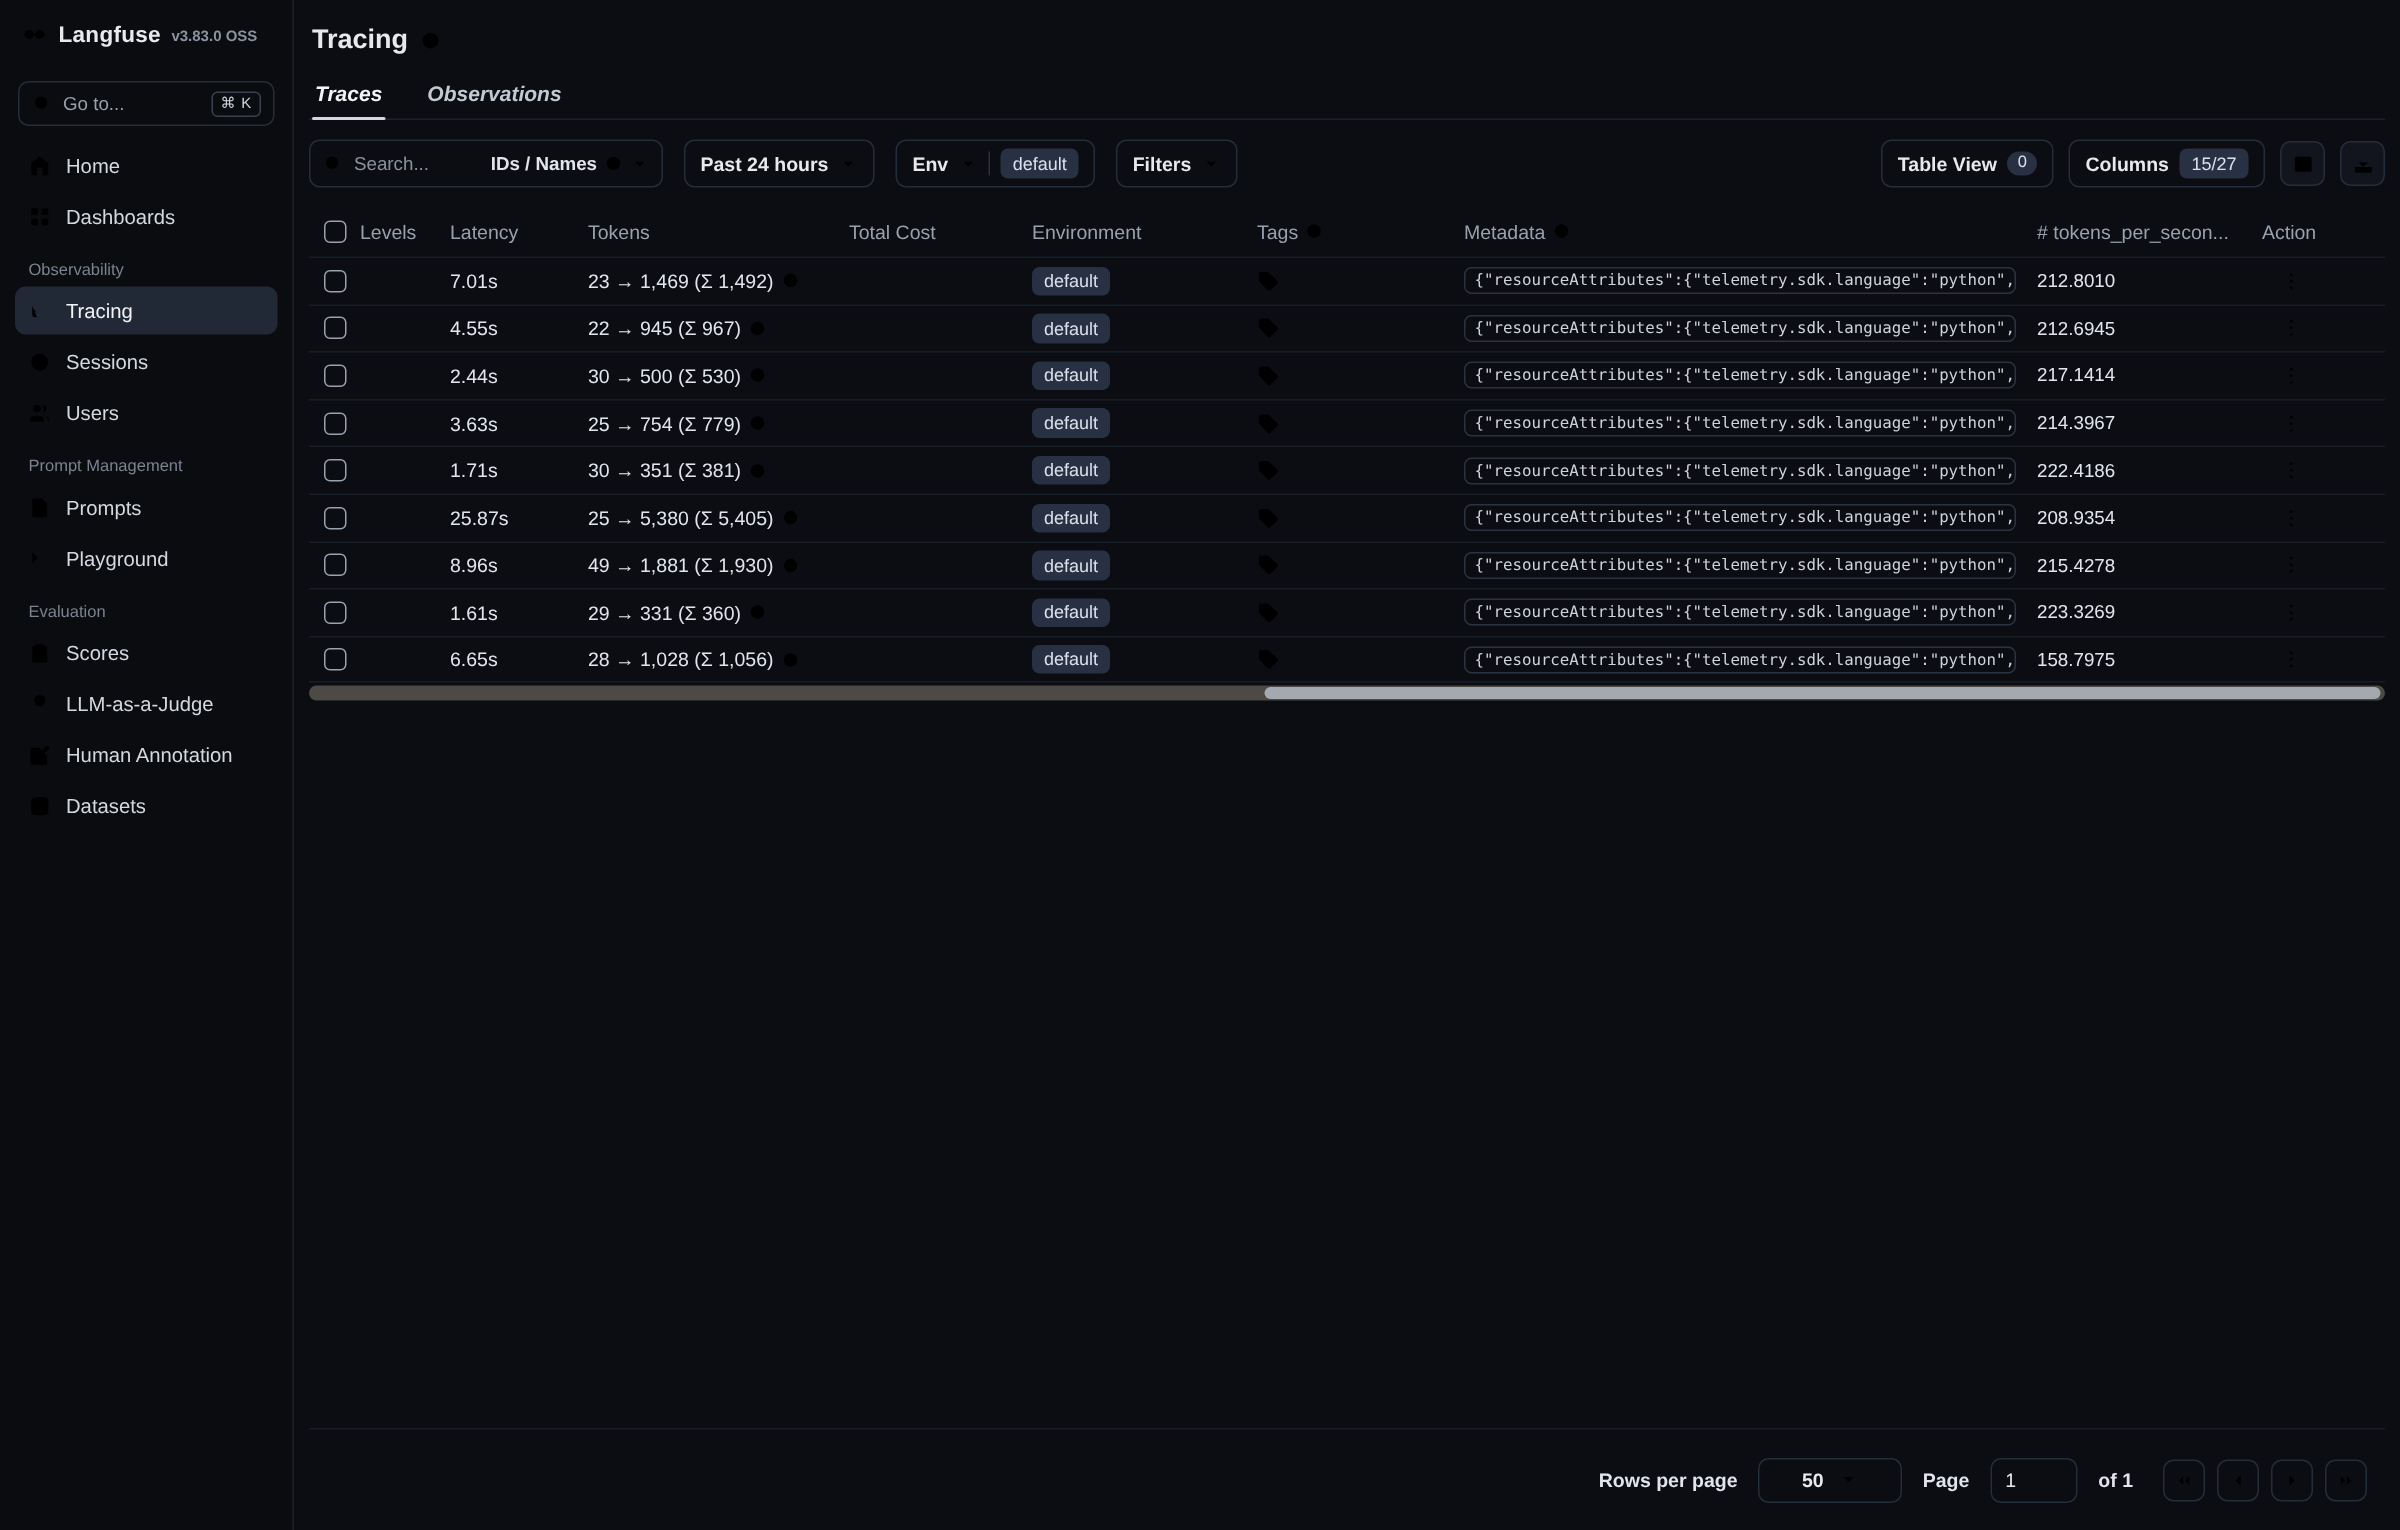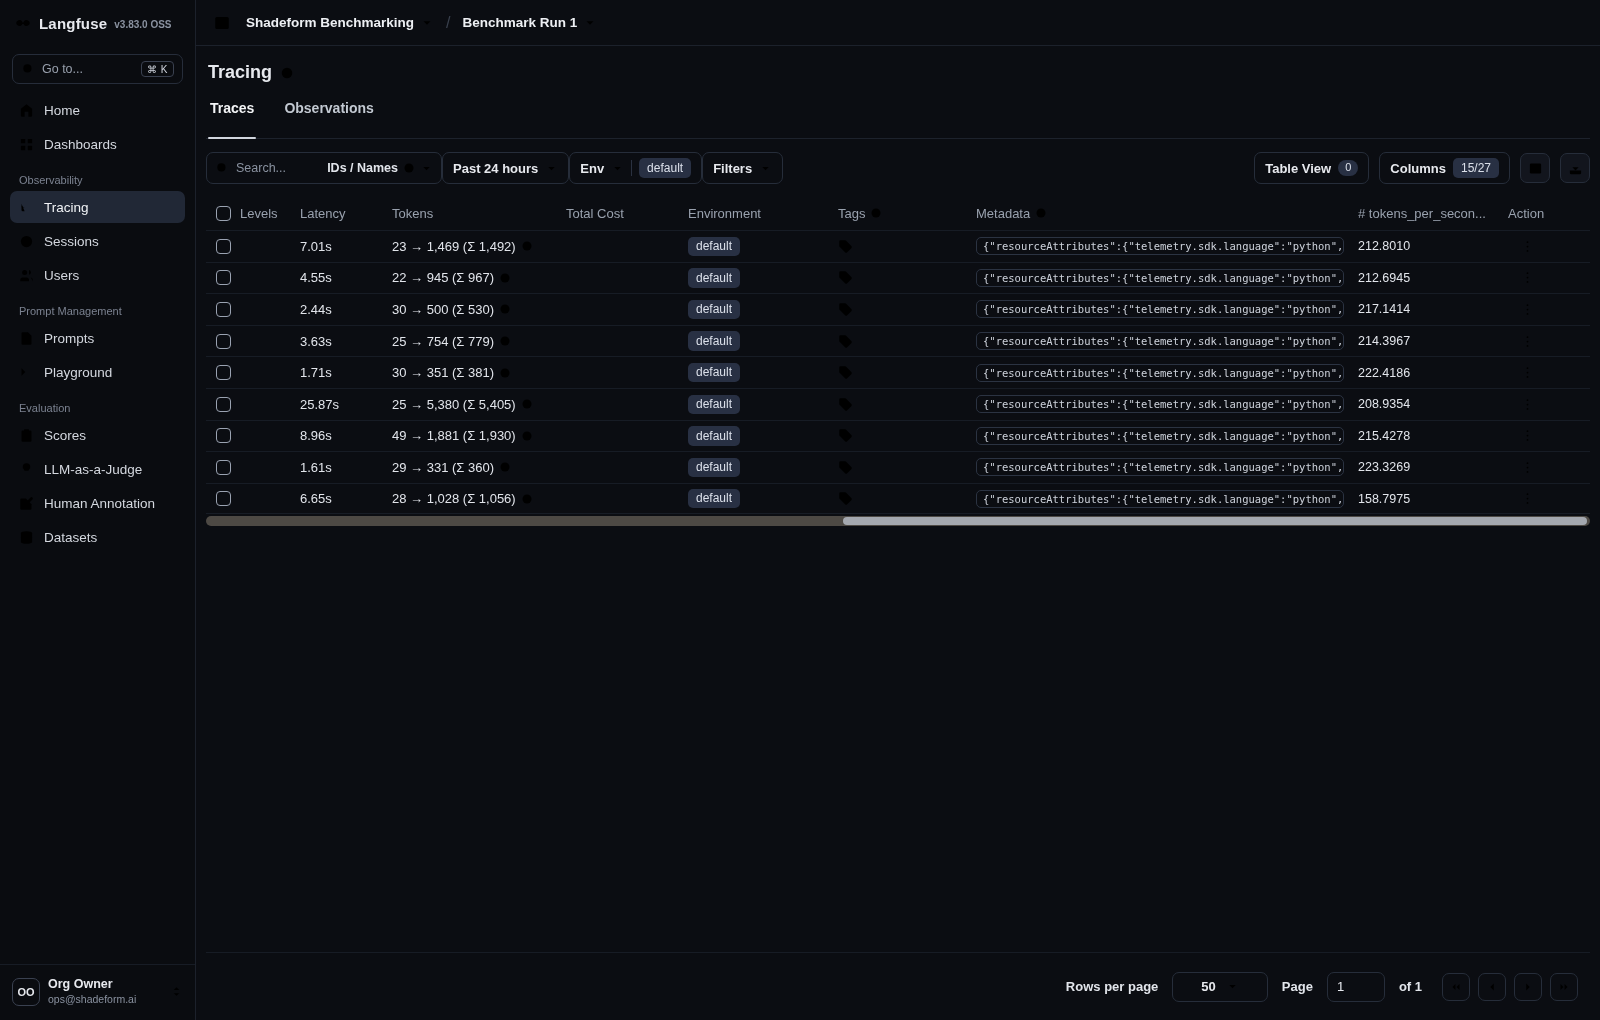--- a/index.html
+++ b/index.html
@@ -42,25 +42,25 @@
   .iconbtn-plain { background:none; border:none; color:#cfd4dd; display:flex; align-items:center; justify-content:center; width:28px; height:28px; border-radius:6px; cursor:pointer; }
   .crumb { display:flex; align-items:center; gap:6px; font-size:13.5px; font-weight:600; color:#eef0f4; cursor:pointer; }
   .crumb-slash { color:#39404d; font-size:16px; font-weight:400; padding:0 2px; }
 
   .content { flex:1; display:flex; flex-direction:column; padding:0 10px; min-height:0; }
   .page-head { display:flex; align-items:center; gap:8px; padding:16px 2px 0; }
   .page-title { font-size:18px; font-weight:700; }
   .muted-ic { color:#8a92a0; }
 
   .tabs { display:flex; gap:26px; margin-top:10px; border-bottom:1px solid #1d222c; padding:0 2px; }
-  .tab { padding:7px 2px 22px; font-size:14px; font-weight:600; color:#c3c9d2; cursor:pointer; position:relative; }
+  .tab { padding:7px 2px 9px; font-size:14px; font-weight:600; color:#c3c9d2; cursor:pointer; position:relative;font-style:italic; }
   .tab.active { color:#f3f4f6; }
   .tab.active::after { content:""; position:absolute; left:0; right:0; bottom:-1px; height:2px; background:#d2d6de; border-radius:2px; }
 
-  .toolbar { display:flex; align-items:center; gap:0; margin-top:13px; flex:none; }
+  .toolbar { display:flex; align-items:center; gap:14px; margin-top:13px; flex:none; }
   .ctrl { height:32px; border:1px solid #262d3a; border-radius:7px; background:transparent; display:flex; align-items:center; gap:7px; padding:0 10px; color:#e7e9ee; font-size:13px; font-weight:600; cursor:pointer; }
   .searchbox { width:236px; font-weight:400; padding:0 8px; }
   .searchbox input { background:transparent; border:none; outline:none; color:#e7e9ee; font-size:12.5px; width:72px; font-family:"Liberation Sans",sans-serif; }
   .searchbox input::placeholder { color:#8a92a0; }
   .scope { display:flex; align-items:center; gap:5px; margin-left:auto; font-weight:600; font-size:12.5px; color:#e2e5eb; }
   .vdiv { width:1px; height:16px; background:#2a3140; }
   .badge { background:#283043; color:#dbe0ea; border-radius:5px; padding:2.5px 8px; font-size:12px; font-weight:500; line-height:1.2; }
   .pill { border-radius:999px; padding:1px 7px; font-size:11px; }
   .toolbar-right { margin-left:auto; display:flex; align-items:center; gap:10px; }
   .iconbtn { width:30px; height:30px; border:1px solid #262d3a; border-radius:7px; background:#12151d; color:#dfe3ea; display:flex; align-items:center; justify-content:center; cursor:pointer; }
@@ -311,54 +311,24 @@
         <svg class="ic15">
             <use href="#i-db"></use>
           </svg>
         <span>Datasets</span>
       </div>
     </nav>
 
     <div class="sb-spacer"></div>
 
 
-    <div class="user-row">
-      <span class="avatar">OO</span>
-      <span class="user-meta">
-        <div class="user-name">Org Owner</div>
-        <div class="user-email">ops@shadeform.ai</div>
-      </span>
-      <svg class="ic13 user-caret">
-          <use href="#i-updown"></use>
-        </svg>
-    </div>
   </aside>
 
   <div class="main">
 
-    <header class="topbar">
-      <button class="iconbtn-plain">
-        <svg class="ic18">
-            <use href="#i-panel"></use>
-          </svg>
-      </button>
-      <div class="crumb">
-        <span>Shadeform Benchmarking</span>
-        <svg class="ic14">
-            <use href="#i-chev-down"></use>
-          </svg>
-      </div>
-      <span class="crumb-slash">/</span>
-      <div class="crumb">
-        <span>Benchmark Run 1</span>
-        <svg class="ic14">
-            <use href="#i-chev-down"></use>
-          </svg>
-      </div>
-    </header>
 
     <div class="content">
 
       <div class="page-head">
         <h1 class="page-title">Tracing</h1>
         <svg class="ic14 muted-ic">
             <use href="#i-info"></use>
           </svg>
       </div>
 

